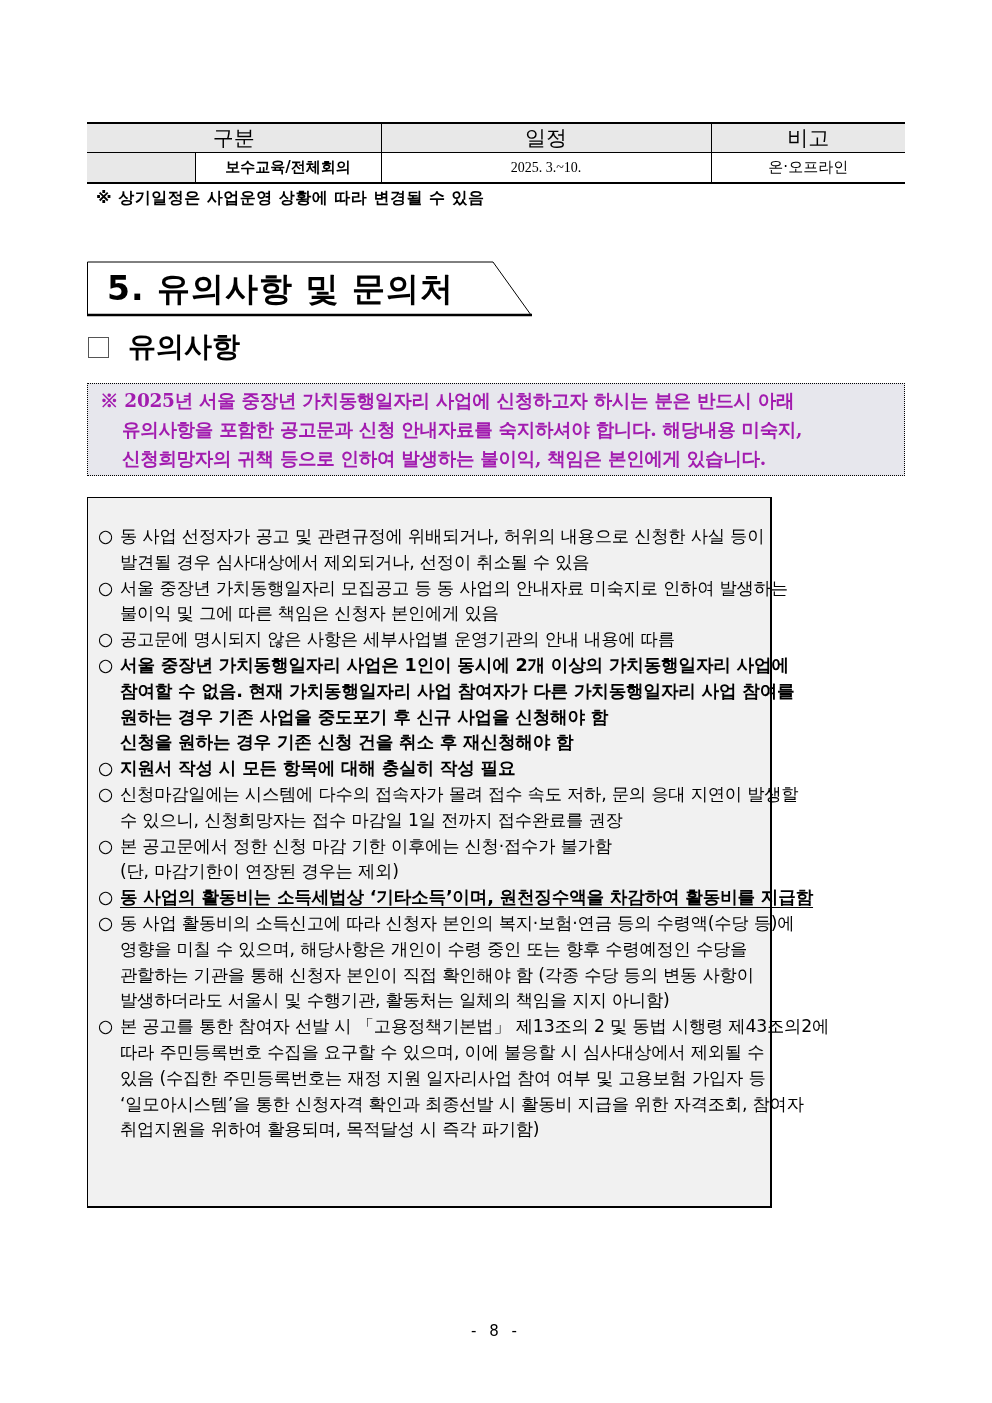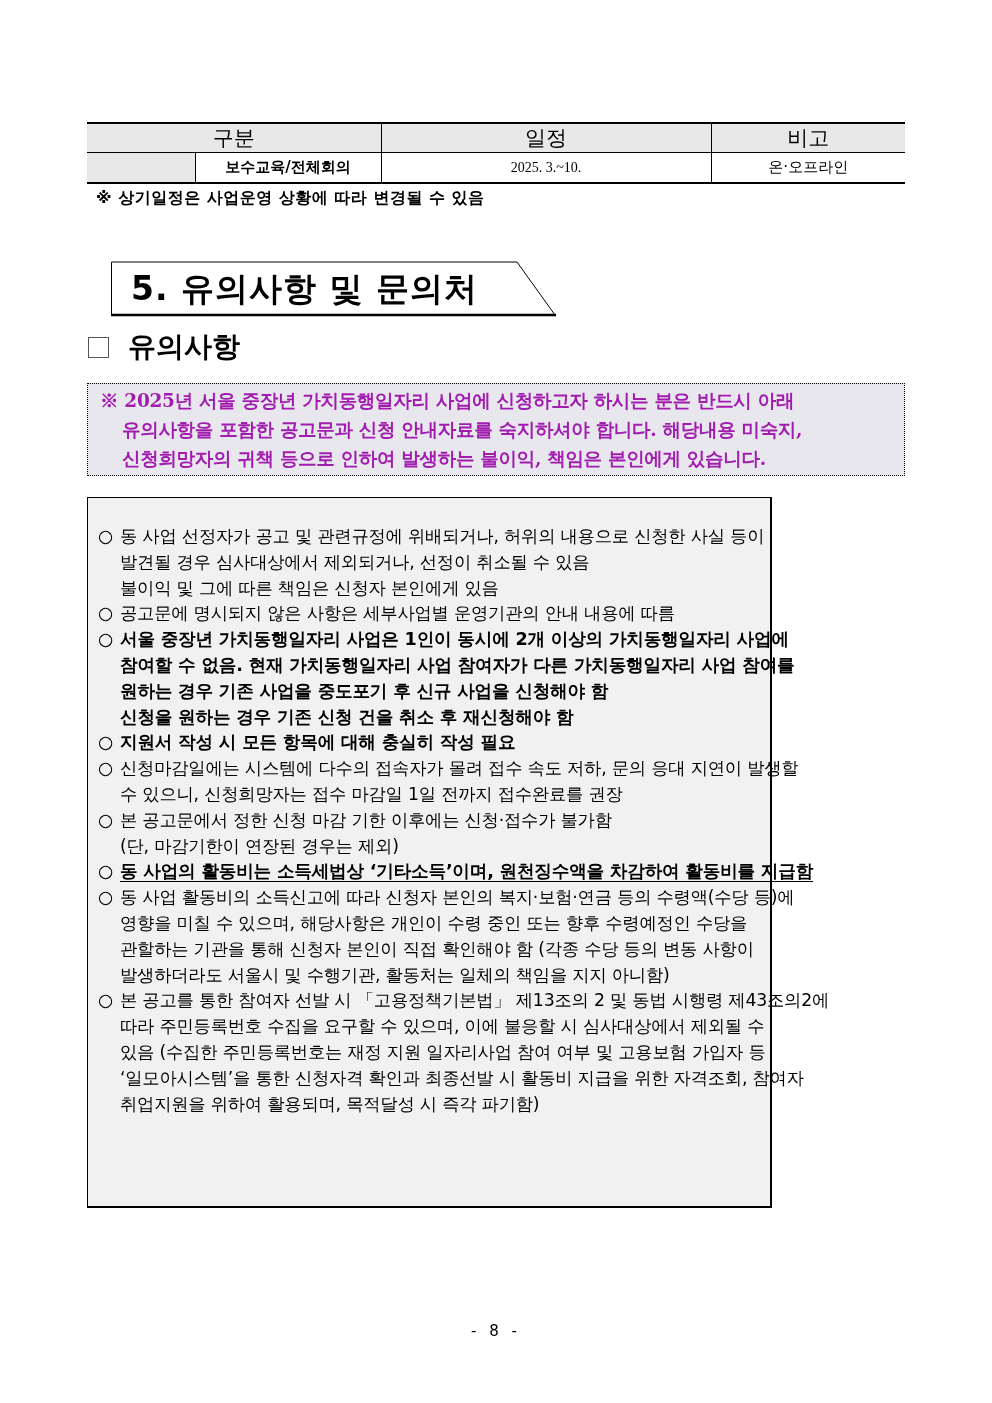--- a/index.html
+++ b/index.html
@@ -26,21 +26,21 @@
     .sched .bold { font-weight: bold; }
     .sched .mono { font-family: Liberation Serif, serif; font-size: 14px; }
 
     .sched-note {
       position: absolute; left: 96px; top: 188px; font-size: 16px; font-weight: bold;
       letter-spacing: 0.5px;
     }
 
     
     .sec-head {
-      position: absolute; left: 87px; top: 261px; width: 446px; height: 54px; margin-left: 24px;
+      position: absolute; left: 87px; top: 261px; width: 446px; height: 54px;
     }
     .sec-head svg { position: absolute; left: 0; top: 0; }
     .sec-head .title {
       position: absolute; left: 20px; top: 6px; font-size: 33px; font-weight: bold;
       letter-spacing: 1px;
     }
 
     .sub-head {
       position: absolute; left: 88px; top: 328px; display: flex; align-items: center;
     }
@@ -125,20 +125,21 @@
   <div class="line indent">유의사항을 포함한 공고문과 신청 안내자료를 숙지하셔야 합니다. 해당내용 미숙지,</div>
   <div class="line indent">신청희망자의 귀책 등으로 인하여 발생하는 불이익, 책임은 본인에게 있습니다.</div>
 </div>
 
 <div class="content">
   <div class="item">
     <div class="row"><span class="bullet">○</span><span>동 사업 선정자가 공고 및 관련규정에 위배되거나, 허위의 내용으로 신청한 사실 등이</span></div>
     <div class="row cont">발견될 경우 심사대상에서 제외되거나, 선정이 취소될 수 있음</div>
   </div>
   <div class="item">
+    <div class="row"><span class="bullet">○</span><span>서울 중장년 가치동행일자리 모집공고 등 동 사업의 안내자료 미숙지로 인하여 발생하는</span></div>
     <div class="row cont">불이익 및 그에 따른 책임은 신청자 본인에게 있음</div>
   </div>
   <div class="item">
     <div class="row"><span class="bullet">○</span><span>공고문에 명시되지 않은 사항은 세부사업별 운영기관의 안내 내용에 따름</span></div>
   </div>
   <div class="item b">
     <div class="row"><span class="bullet">○</span><span>서울 중장년 가치동행일자리 사업은 1인이 동시에 2개 이상의 가치동행일자리 사업에</span></div>
     <div class="row cont">참여할 수 없음. 현재 가치동행일자리 사업 참여자가 다른 가치동행일자리 사업 참여를</div>
     <div class="row cont">원하는 경우 기존 사업을 중도포기 후 신규 사업을 신청해야 함</div>
   </div>

